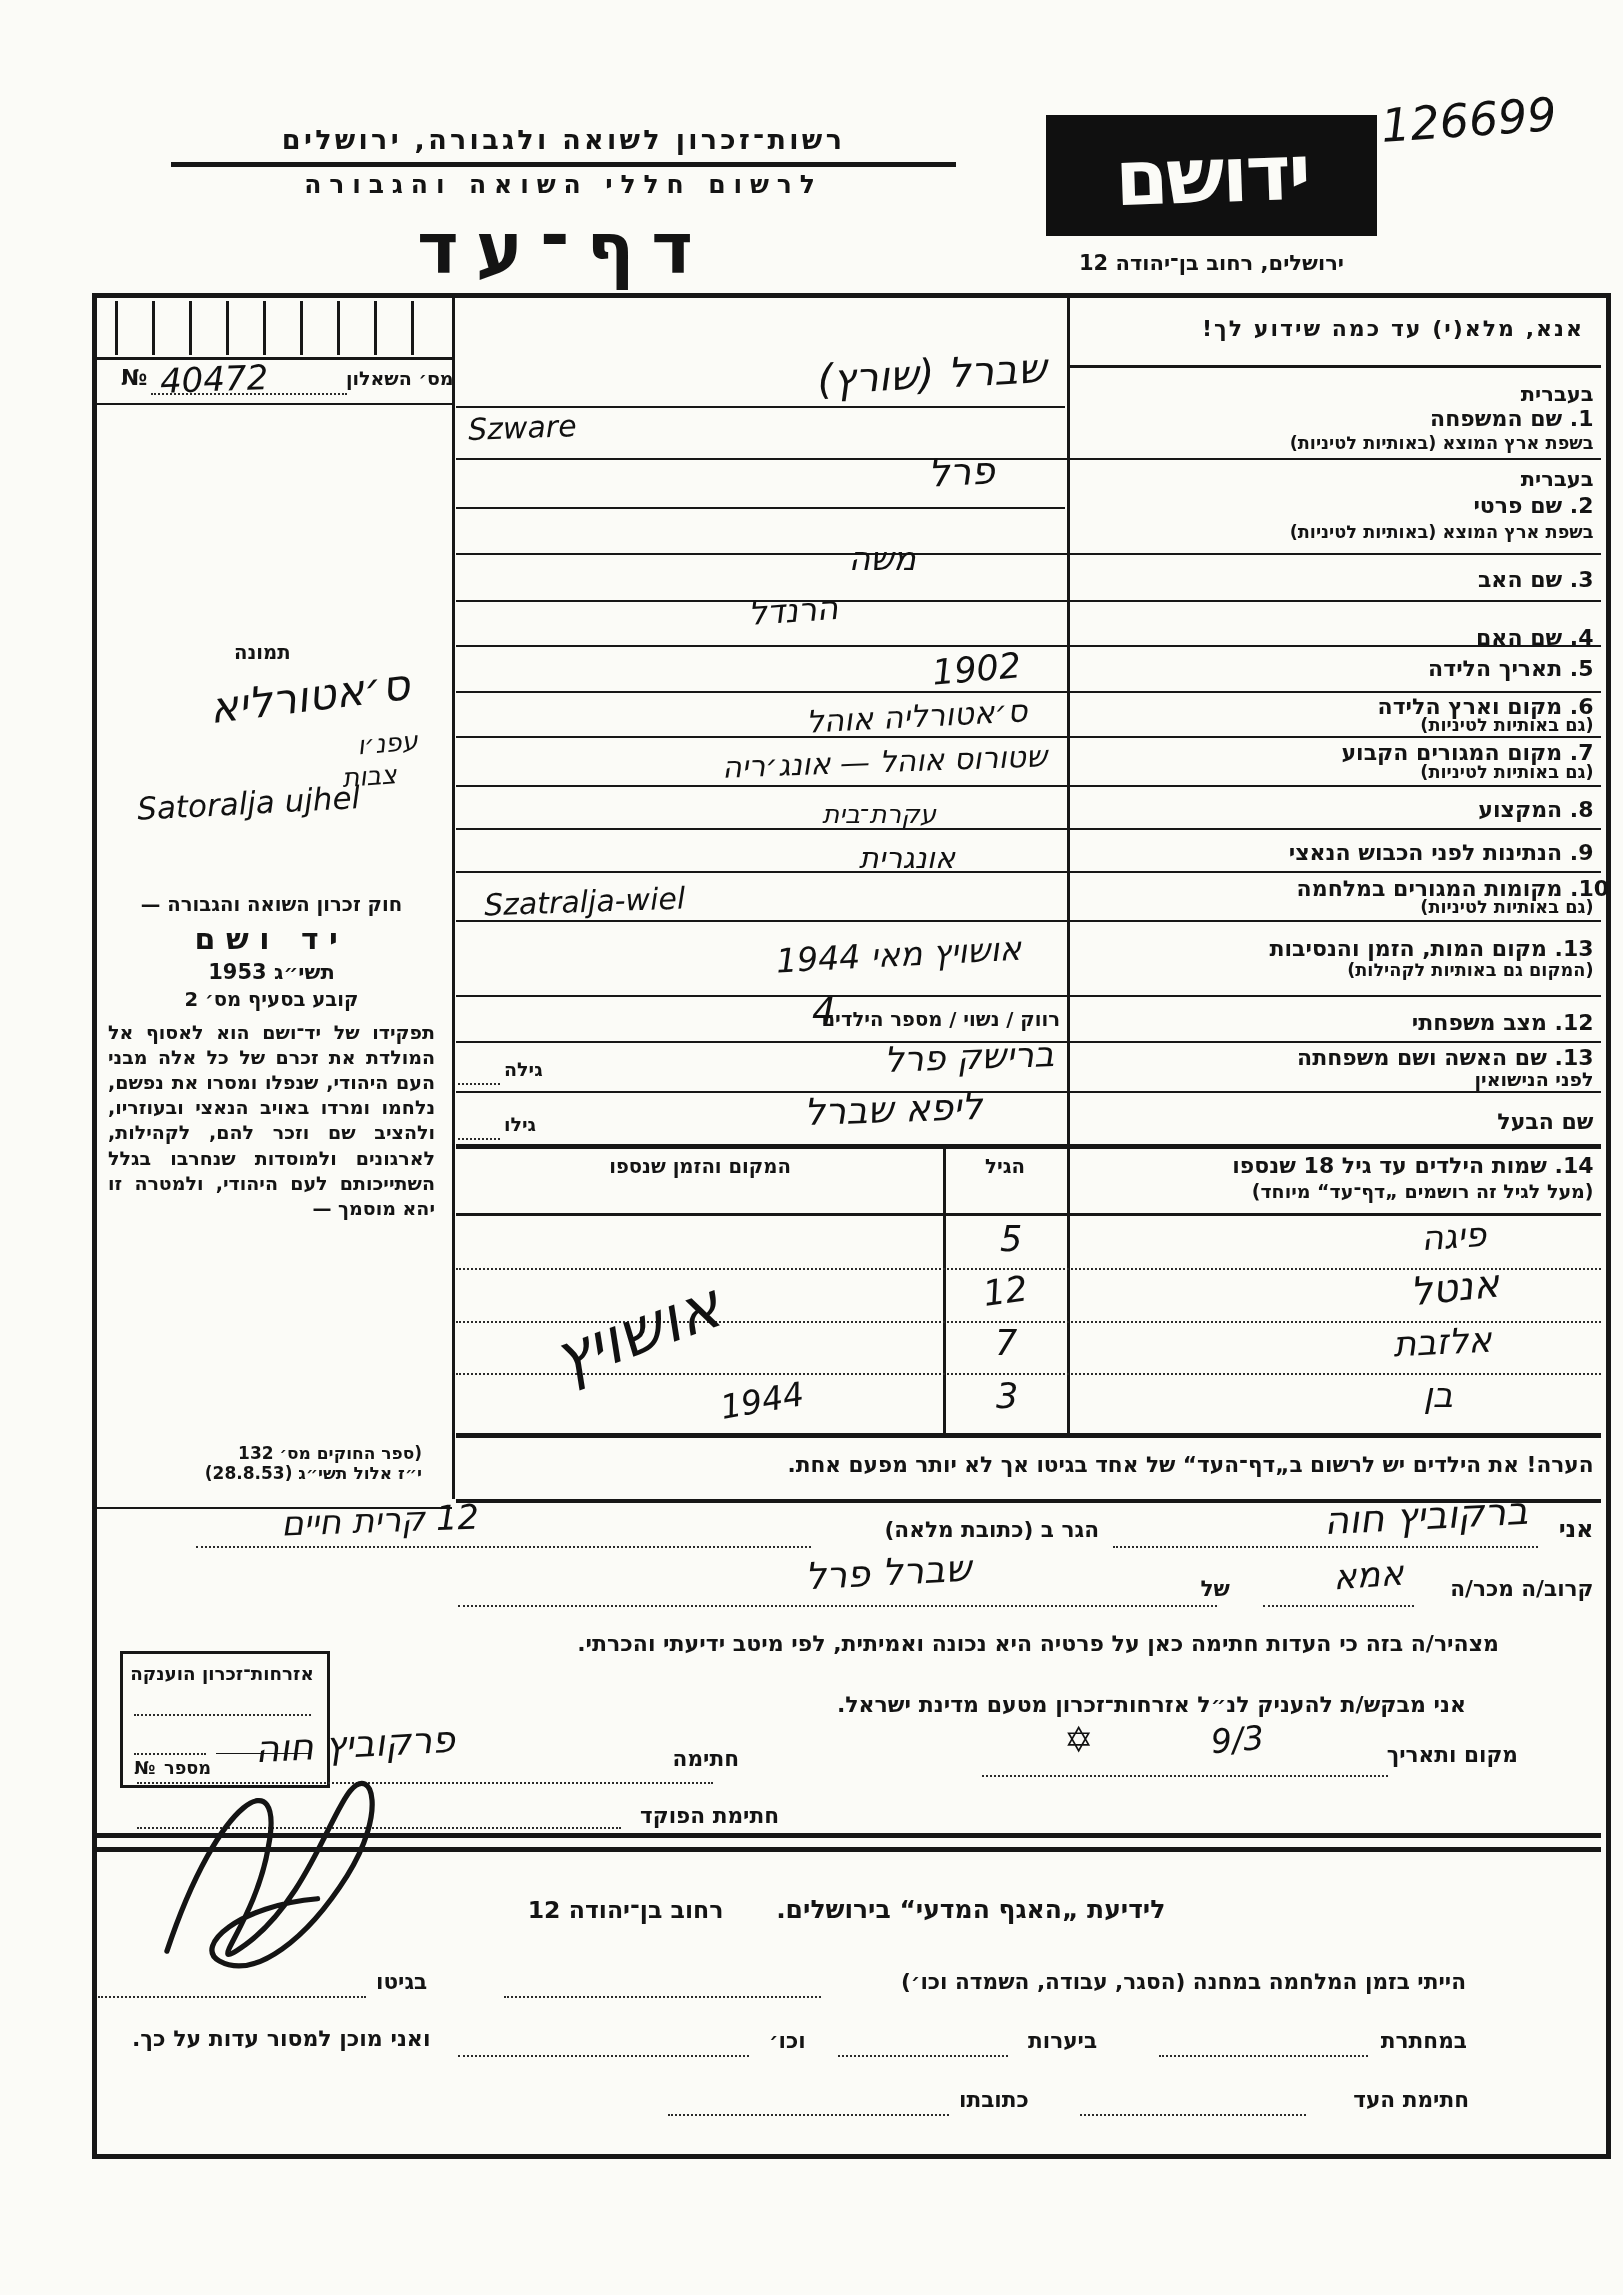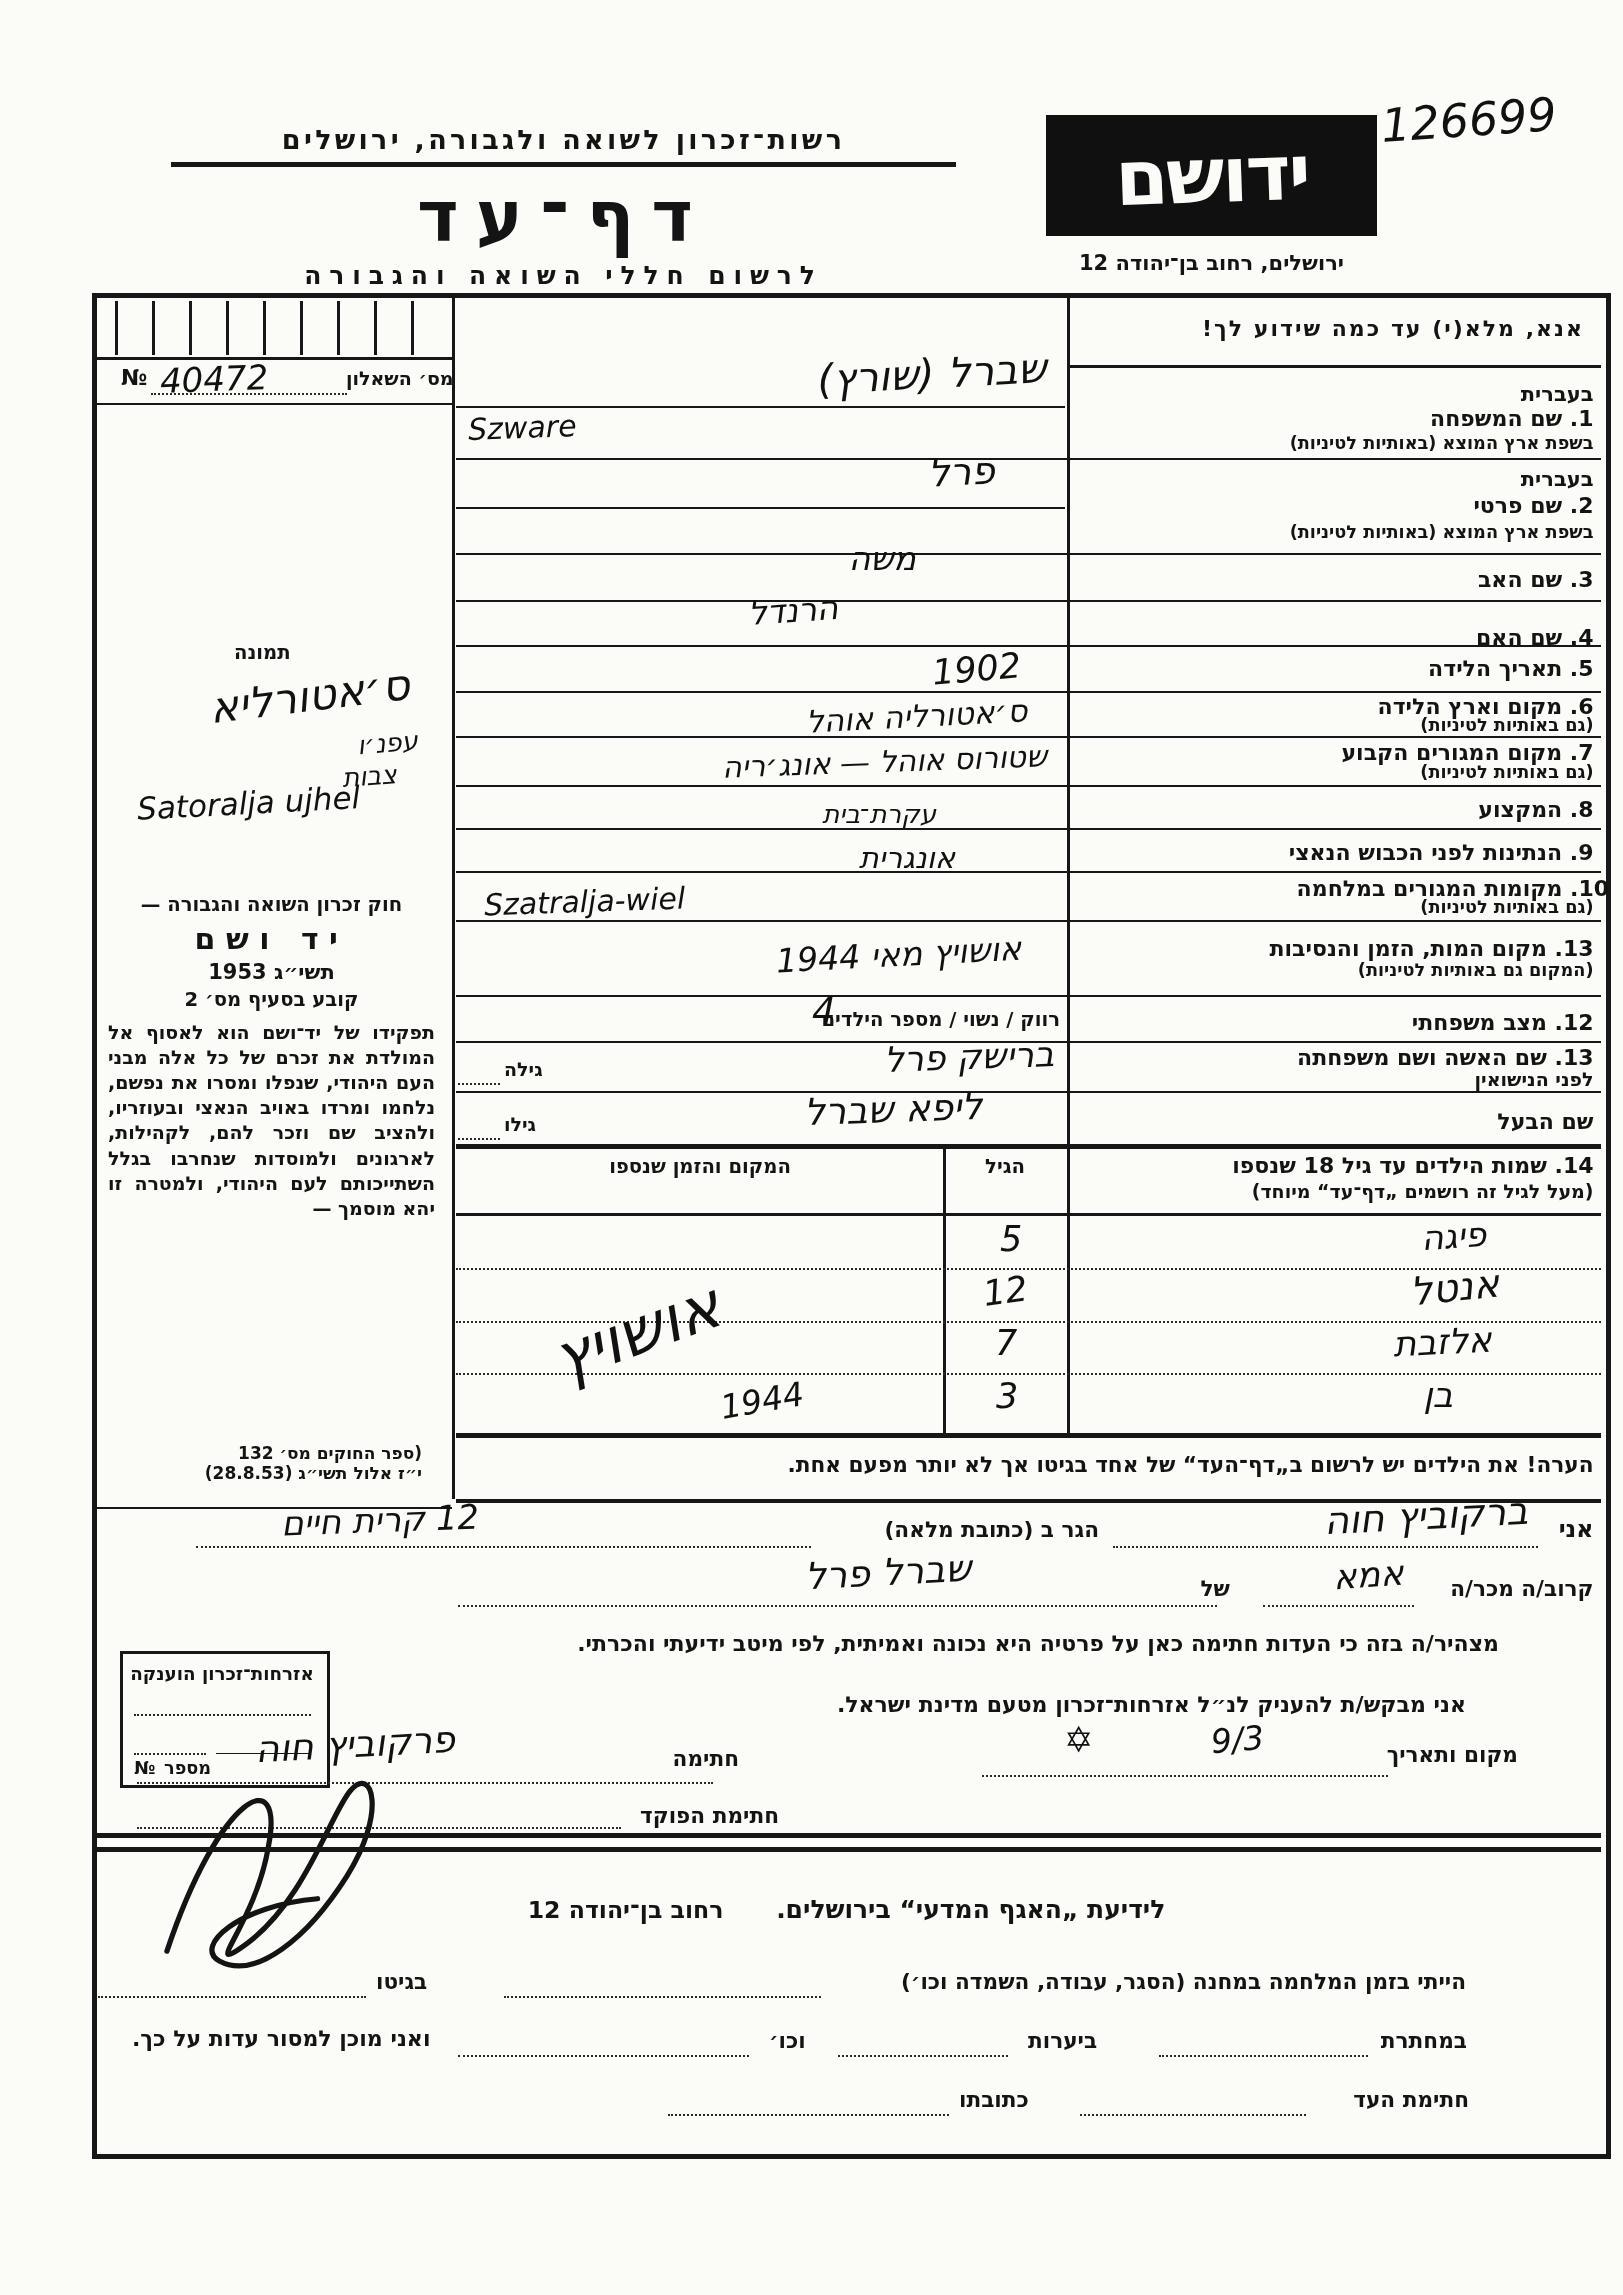--- a/index.html
+++ b/index.html
@@ -17,22 +17,22 @@
   .ticks{position:absolute;background:repeating-linear-gradient(90deg,#171717 0 2.6px,transparent 2.6px 37px);}
 </style>
 </head>
 <body>
 
 <div class="page">
 
   <div class="abs" style="left:151px;top:124px;width:825px;text-align:center;">
     <div style="font-size:27px;font-weight:bold;letter-spacing:3.3px;">רשות־זכרון לשואה ולגבורה, ירושלים</div>
     <div style="height:5.9px;background:#171717;margin:6.5px 19.6px 0 19.6px;"></div>
+    <div style="font-size:25px;font-weight:bold;letter-spacing:7.9px;margin-top:2.6px;">לרשום חללי השואה והגבורה</div>
     <div style="font-size:71px;font-weight:bold;letter-spacing:17px;margin-top:7.9px;">דף־עד</div>
-    <div style="font-size:25px;font-weight:bold;letter-spacing:7.9px;margin-top:2.6px;">לרשום חללי השואה והגבורה</div>
   </div>
 
   <div class="abs" style="left:1046px;top:115px;width:331px;height:121px;background:#101010;display:flex;align-items:center;justify-content:center;">
     <span style="color:#fbfbf7;font-size:77px;font-weight:bold;letter-spacing:-2.6px;transform:rotate(-2deg);">ידושם</span>
   </div>
   <div class="hw" style="left:1381px;top:93px;font-size:46px;transform:rotate(-4deg);">126699</div>
   <div class="lbl" style="left:1035px;top:251px;width:353px;text-align:center;font-size:21px;">ירושלים, רחוב בן־יהודה 12</div>
 
   <div class="box" style="left:92px;top:293px;width:1509px;height:1856px;border-width:5.2px;"></div>
 
@@ -111,21 +111,21 @@
   <div class="lbl" style="right:29.5px;top:740px;font-size:22px;">7. מקום המגורים הקבוע</div>
   <div class="lbl" style="right:29.5px;top:762px;font-size:17.7px;">(גם באותיות לטיניות)</div>
 
   <div class="lbl" style="right:29.5px;top:797px;font-size:22px;">8. המקצוע</div>
   <div class="lbl" style="right:29.5px;top:840px;font-size:22px;">9. הנתינות לפני הכבוש הנאצי</div>
 
   <div class="lbl" style="right:14px;top:876px;font-size:22px;">10. מקומות המגורים במלחמה</div>
   <div class="lbl" style="right:29.5px;top:897px;font-size:17.7px;">(גם באותיות לטיניות)</div>
 
   <div class="lbl" style="right:29.5px;top:936px;font-size:22px;">13. מקום המות, הזמן והנסיבות</div>
-  <div class="lbl" style="right:29.5px;top:960px;font-size:17.7px;">(המקום גם באותיות לטיניות)</div>
+  <div class="lbl" style="right:29.5px;top:960px;font-size:17.7px;">(המקום גם באותיות לקהילות)</div>
 
   <div class="lbl" style="right:29.5px;top:1010px;font-size:22px;">12. מצב משפחתי</div>
 
   <div class="lbl" style="right:29.5px;top:1045px;font-size:22px;">13. שם האשה ושם משפחתה</div>
   <div class="lbl" style="right:29.5px;top:1068px;font-size:19px;">לפני הנישואין</div>
   <div class="lbl" style="right:29.5px;top:1109px;font-size:22px;">שם הבעל</div>
 
   <div class="lbl" style="right:29.5px;top:1153px;font-size:22px;">14. שמות הילדים עד גיל 18 שנספו</div>
   <div class="lbl" style="right:29.5px;top:1180px;font-size:19px;">(מעל לגיל זה רושמים „דף־עד“ מיוחד)</div>
 

